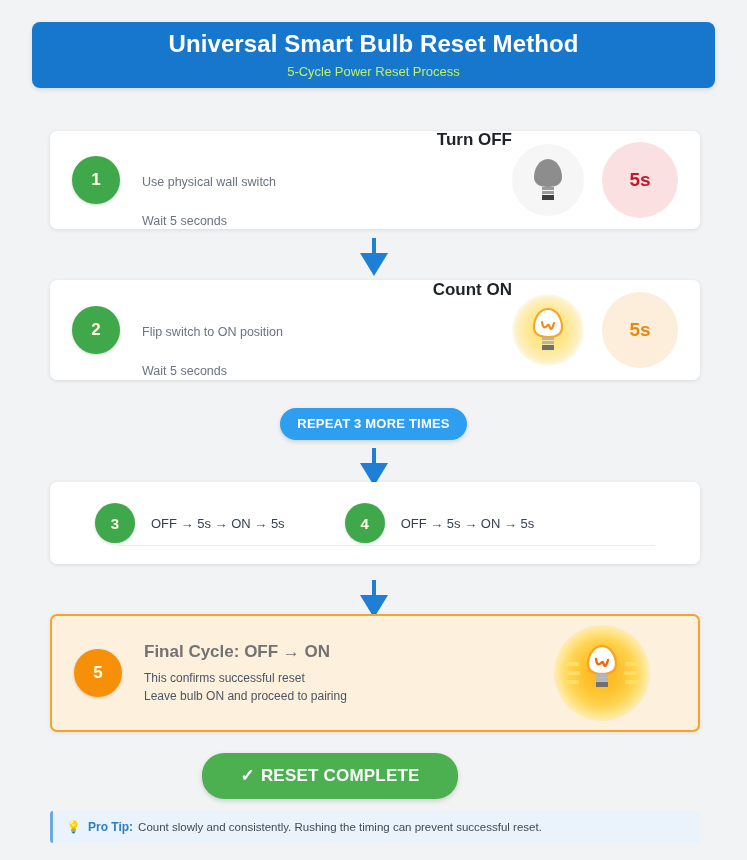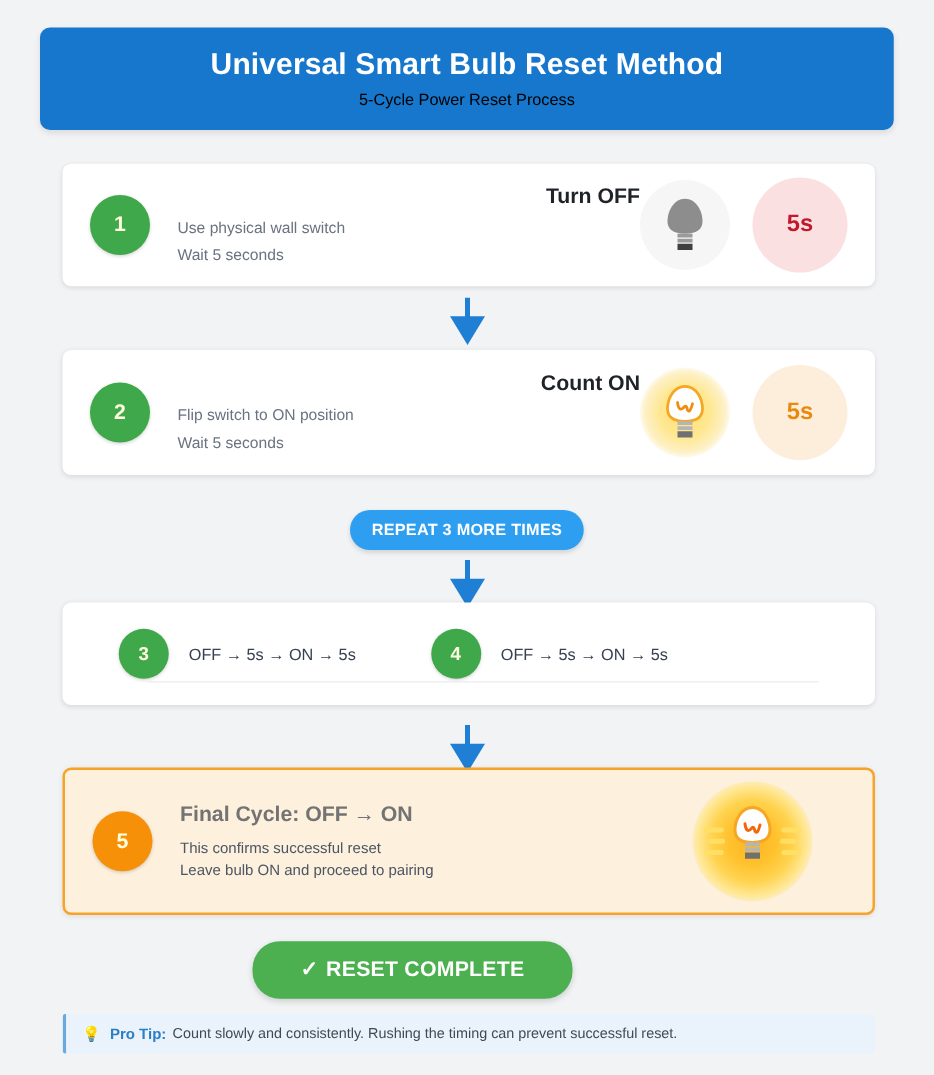--- a/index.html
+++ b/index.html
@@ -18,38 +18,38 @@
     height: 860px;
     background: #f1f3f5;
   }
 
   
   .header {
     position: absolute;
     left: 32px;
     top: 22px;
     width: 683px;
-    height: 82px;
+    height: 66px;
     background: #1677cc;
     border-radius: 8px;
     box-shadow: 0 2px 5px rgba(0,0,0,0.10);
     display: flex;
     flex-direction: column;
     align-items: center;
     justify-content: center;
   }
   .header-title {
     color: #ffffff;
     font-size: 24px;
     font-weight: bold;
     letter-spacing: 0.1px;
     line-height: 1.1;
   }
   .header-sub {
-    color: #000000;
+    color: #bef264;
     font-size: 13px;
     margin-top: 7px;
     font-weight: normal;
   }
 
   
   .card {
     position: absolute;
     left: 50px;
     width: 650px;
@@ -92,21 +92,21 @@
   .step-title {
     font-size: 17px;
     font-weight: bold;
     color: #1f2328;
     line-height: 1.2;
     text-align: right;
   }
   .step-line {
     font-size: 12.5px;
     color: #6b7280;
-    margin-top: 7px;
+    margin-top: 24px;
     line-height: 1.25;
   }
 
   
   .bulbwrap {
     flex: 0 0 auto;
     width: 72px; height: 72px;
     position: relative;
     display: flex; align-items: center; justify-content: center;
     margin-right: 18px;

